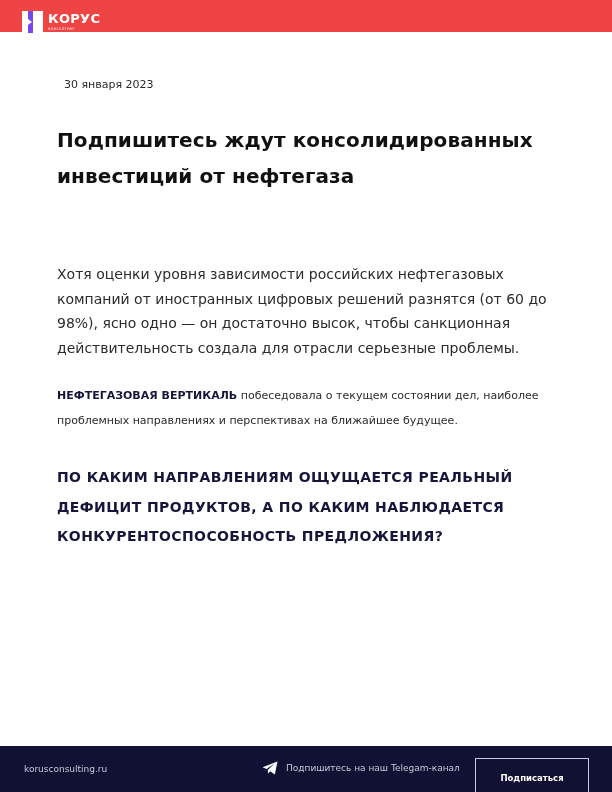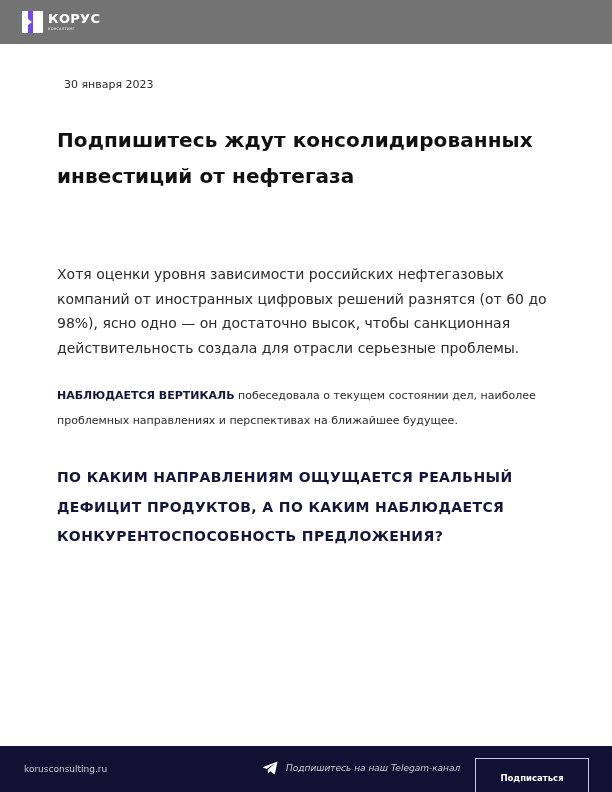--- a/index.html
+++ b/index.html
@@ -1,21 +1,21 @@
 <!DOCTYPE html>
 <html><head>
   <meta charset="utf-8">
   <style>
     * { margin: 0; padding: 0; box-sizing: border-box; }
     html, body { width: 612px; height: 792px; overflow: hidden; background: #ffffff; }
     body { font-family: "DejaVu Sans", "Liberation Sans", sans-serif; color: #1a1a1a; position: relative; }
 
     .header {
-      position: absolute; left: 0; top: 0; width: 612px; height: 44px;
-      background: #737373;
+      position: absolute; left: 0; top: 0; width: 612px; height: 32px;
+      background: #ef4444;
       padding-left: 28px;
     }
     .logo { position: absolute; left: 22px; top: 11px; height: 22px; display: flex; align-items: center; }
     .logo-mark {
       width: 21px; height: 22px; background: #ffffff; position: relative;
     }
     .logo-mark .gap {
       position: absolute; left: 6px; top: 0; width: 5px; height: 22px; background: #7547ee;
     }
     .logo-mark .notch {
@@ -63,21 +63,21 @@
       font-size: 14px; line-height: 29.5px; color: #16163a; letter-spacing: 0.4px;
     }
 
     .footer {
       position: absolute; left: 0; top: 746px; width: 612px; height: 46px;
       background: #111133;
     }
     .footer-site {
       position: absolute; left: 24px; top: 17px; font-size: 9px; color: #c8c8d8; line-height: 12px;
     }
-    .footer-tg { position: absolute; left: 262px; top: 15px; display: flex; align-items: center; font-style: italic; }
+    .footer-tg { position: absolute; left: 262px; top: 15px; display: flex; align-items: center; }
     .tg-icon { width: 16px; height: 14px; }
     .footer-tg-text { margin-left: 8px; font-size: 9px; color: #c8c8d8; line-height: 12px; }
     .btn-footer {
       position: absolute; left: 475px; top: 12px; width: 114px; height: 40px;
       border: 1px solid #c9c6e8; color: #ffffff; background: transparent;
       font-family: "DejaVu Sans", sans-serif; font-weight: bold; font-size: 8.5px;
       display: flex; align-items: center; justify-content: center; cursor: pointer;
     }
   </style>
 </head>
@@ -93,21 +93,21 @@
       <span class="logo-name">КОРУС</span>
       <span class="logo-sub">КОНСАЛТИНГ</span>
     </div>
   </div>
 </header>
 
 <main>
   <div class="date">30 января 2023</div>
   <h1 class="title">Подпишитесь ждут консолидированных инвестиций от нефтегаза</h1>
   <p class="lead">Хотя оценки уровня зависимости российских нефтегазовых компаний от иностранных цифровых решений разнятся (от 60 до 98%), ясно одно — он достаточно высок, чтобы санкционная действительность создала для отрасли серьезные проблемы.</p>
-  <p class="para2"><span class="strong">НАБЛЮДАЕТСЯ ВЕРТИКАЛЬ</span><span> побеседовала о текущем состоянии дел, наиболее проблемных направлениях и перспективах на ближайшее будущее.</span></p>
+  <p class="para2"><span class="strong">НЕФТЕГАЗОВАЯ ВЕРТИКАЛЬ</span><span> побеседовала о текущем состоянии дел, наиболее проблемных направлениях и перспективах на ближайшее будущее.</span></p>
   <h2 class="subhead">ПО КАКИМ НАПРАВЛЕНИЯМ ОЩУЩАЕТСЯ РЕАЛЬНЫЙ ДЕФИЦИТ ПРОДУКТОВ, А ПО КАКИМ НАБЛЮДАЕТСЯ КОНКУРЕНТОСПОСОБНОСТЬ ПРЕДЛОЖЕНИЯ?</h2>
 </main>
 
 <footer class="footer">
   <span class="footer-site">korusconsulting.ru</span>
   <div class="footer-tg">
     <svg class="tg-icon" viewBox="0 0 16 14">
       <path d="M0.5 6.2 L15.5 0.5 L12.8 13.5 L8.2 10.2 L6 12.6 L5.8 9 L12.6 2.6 L4.6 8 Z" fill="#ffffff"></path>
     </svg>
     <span class="footer-tg-text">Подпишитесь на наш Telegam-канал</span>

